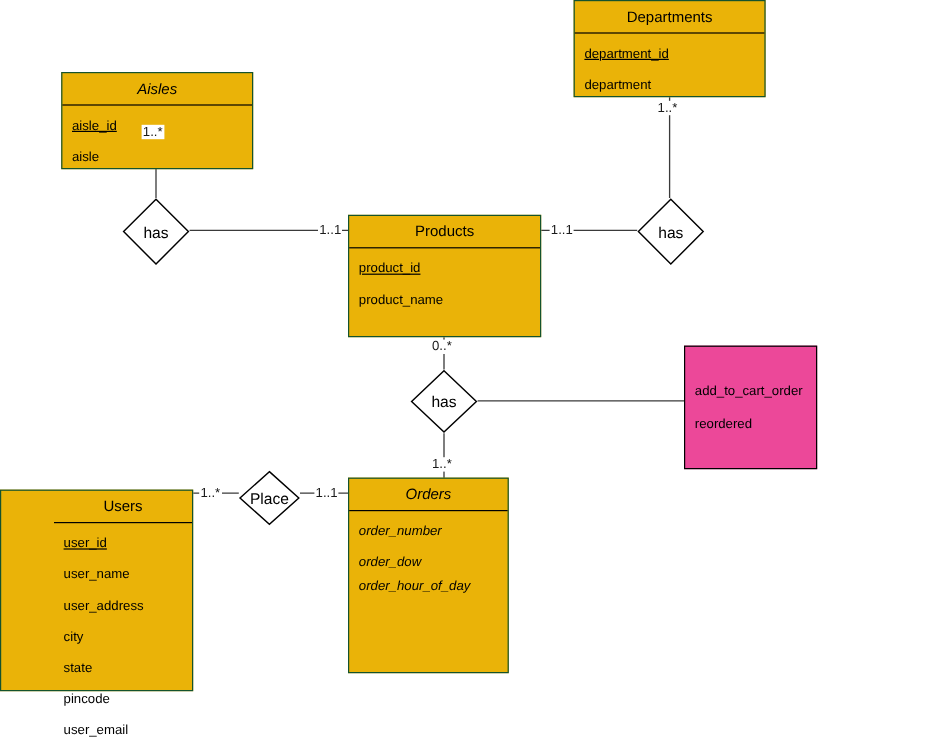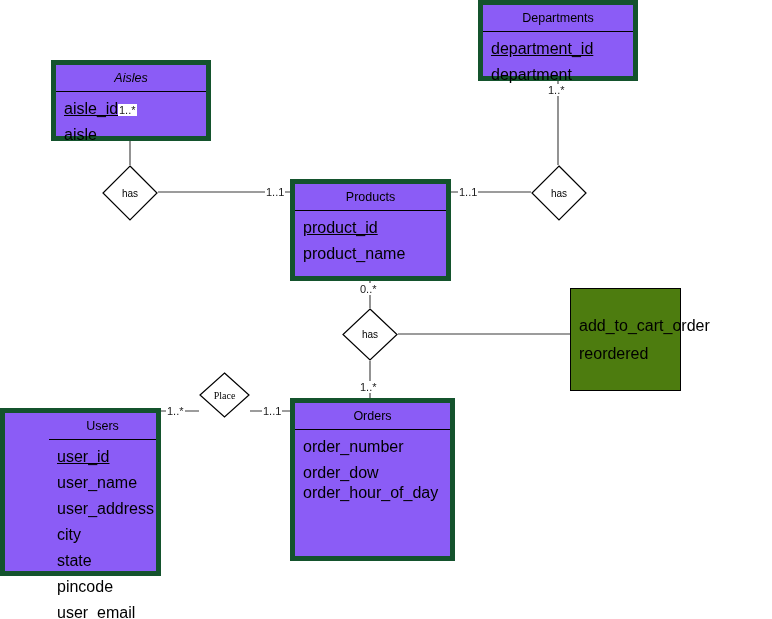--- a/index.html
+++ b/index.html
@@ -15,56 +15,56 @@
     position: relative;
     width: 772px;
     height: 619px;
     background: #ffffff;
     overflow: hidden;
   }
   
   .entity {
     position: absolute;
     box-sizing: border-box;
-    border: 5px solid #14532d;
-    background: #8b5cf6;
+    border: 1px solid #14532d;
+    background: #eab308;
     z-index: 3;
   }
   .entity-title {
     box-sizing: border-box;
     height: 27px;
     line-height: 26px;
     text-align: center;
     font-size: 12.5px;
     border-bottom: 1px solid #000000;
     white-space: nowrap;
     overflow: hidden;
   }
   .entity-title.italic {
     font-style: italic;
   }
   .entity-attrs {
     box-sizing: border-box;
     padding: 10px 8px 6px 8px;
   }
   .attr {
-    font-size: 16px;
+    font-size: 11px;
     line-height: 14px;
     padding-bottom: 12px;
     white-space: nowrap;
   }
   .attr.pk {
     text-decoration: underline;
   }
   
   .plainbox {
     position: absolute;
     box-sizing: border-box;
     border: 1px solid #000000;
-    background: #4d7c0f;
+    background: #ec4899;
     z-index: 3;
     display: flex;
     flex-direction: column;
     justify-content: center;
     padding-left: 8px;
   }
   .plainbox .attr {
     padding-bottom: 0;
     margin-bottom: 14px;
   }
@@ -82,21 +82,21 @@
   }
   .diamond-label {
     position: absolute;
     left: 0;
     top: 0;
     width: 100%;
     height: 100%;
     display: flex;
     align-items: center;
     justify-content: center;
-    font-size: 10px;
+    font-size: 13px;
     white-space: nowrap;
     pointer-events: none;
   }
   
   #links {
     position: absolute;
     left: 0;
     top: 0;
     width: 772px;
     height: 619px;
@@ -176,21 +176,21 @@
       <div class="attr pk">user_id</div>
       <div class="attr">user_name</div>
       <div class="attr">user_address</div>
       <div class="attr">city</div>
       <div class="attr">state</div>
       <div class="attr">pincode</div>
       <div class="attr">user_email</div>
     </div>
   </div>
 
-  <div class="entity" style="left:290px; top:398px; width:165px; height:163px;">
+  <div class="entity" style="left:290px; top:398px; width:134px; height:163px;font-style:italic;">
     <div class="entity-title">Orders</div>
     <div class="entity-attrs">
       <div class="attr">order_number</div>
       <div class="attr" style="padding-bottom:6px;">order_dow</div>
       <div class="attr" style="padding-bottom:6px;">order_hour_of_day</div>
     </div>
   </div>
 
   <div class="plainbox" style="left:570px; top:288px; width:111px; height:103px;">
     <div class="attr">add_to_cart_order</div>
@@ -211,21 +211,21 @@
     <div class="diamond-label">has</div>
   </div>
 
   <div class="diamond" style="left:342px; top:308px; width:56px; height:53px;">
     <svg width="56" height="53" viewBox="0 0 56 53">
       <polygon points="28,1 55,26.5 28,52 1,26.5" fill="#ffffff" stroke="#000000" stroke-width="1.2"></polygon>
     </svg>
     <div class="diamond-label">has</div>
   </div>
 
-  <div class="diamond" style="left:199px; top:372px; width:51px; height:46px;font-family:Liberation Serif, serif;">
+  <div class="diamond" style="left:199px; top:392px; width:51px; height:46px;">
     <svg width="51" height="46" viewBox="0 0 51 46">
       <polygon points="25.5,1 50,23 25.5,45 1,23" fill="#ffffff" stroke="#000000" stroke-width="1.2"></polygon>
     </svg>
     <div class="diamond-label">Place</div>
   </div>
 
   <div class="card" style="left:118px; top:104px;">1..*</div>
 
   <div class="card" style="left:265px; top:186px;">1..1</div>
 

